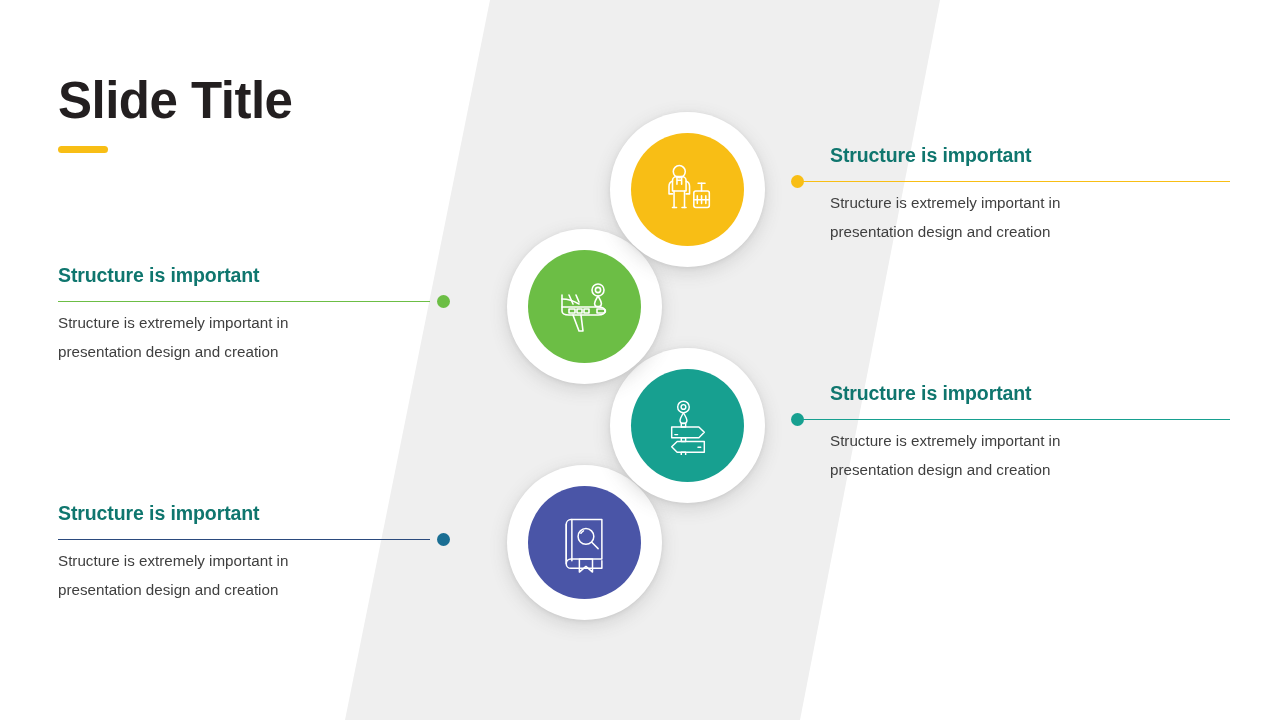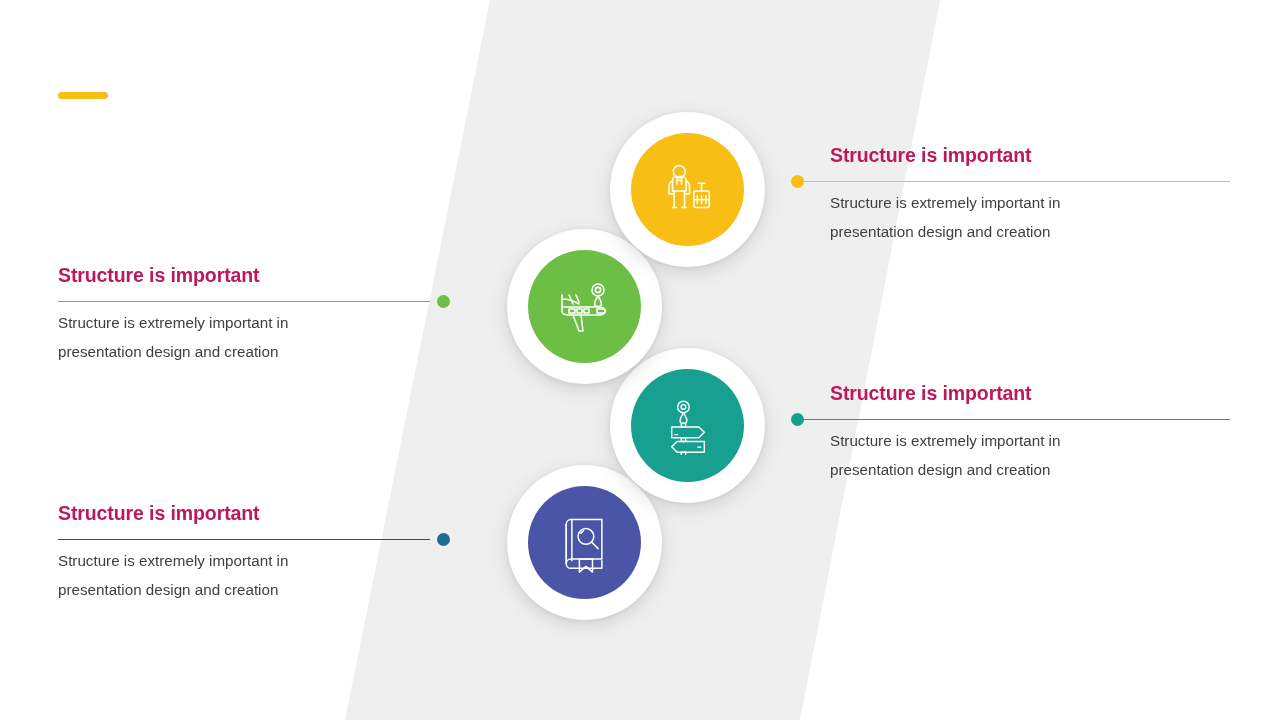--- a/index.html
+++ b/index.html
@@ -27,21 +27,21 @@
   }
   .title-rule{
     margin-top:18px; width:50px; height:7px; border-radius:4px; background:#f8be15;
   }
 
   
   .block{ position:absolute; width:392px; z-index:6; }
   .block.left{ left:58px; text-align:left; }
   .block.right{ left:830px; text-align:left; }
   .block-head{
-    font-size:19.5px; font-weight:bold; color:#be185d; letter-spacing:-0.1px;
+    font-size:19.5px; font-weight:bold; color:#0f766e; letter-spacing:-0.1px;
     white-space:nowrap;
   }
   .block.right .block-head{ text-align:right; }
   .rule-row{ position:relative; height:14px; margin-top:8px; }
   .rule-line{ position:absolute; top:6px; height:1.4px; }
   .rule-dot{
     position:absolute; top:0px; width:13px; height:13px; border-radius:50%;
   }
   .block-body{
     font-size:15.2px; line-height:28.5px;
@@ -91,20 +91,21 @@
   .badge .disc{ width:113px; height:113px; }
 </style>
 </head>
 <body>
 
 <div id="slide">
 
   <div class="backdrop"></div>
 
   <div class="title-wrap">
+    <div class="slide-title">Slide Title</div>
     <div class="title-rule"></div>
   </div>
 
   <div class="block left" id="blk-left-top">
     <div class="block-head">Structure is important</div>
     <div class="rule-row">
       <div class="rule-line" style="background:#6cbe45"></div>
       <div class="rule-dot" style="background:#6cbe45"></div>
     </div>
     <div class="block-body">Structure is extremely important in presentation design and creation</div>

